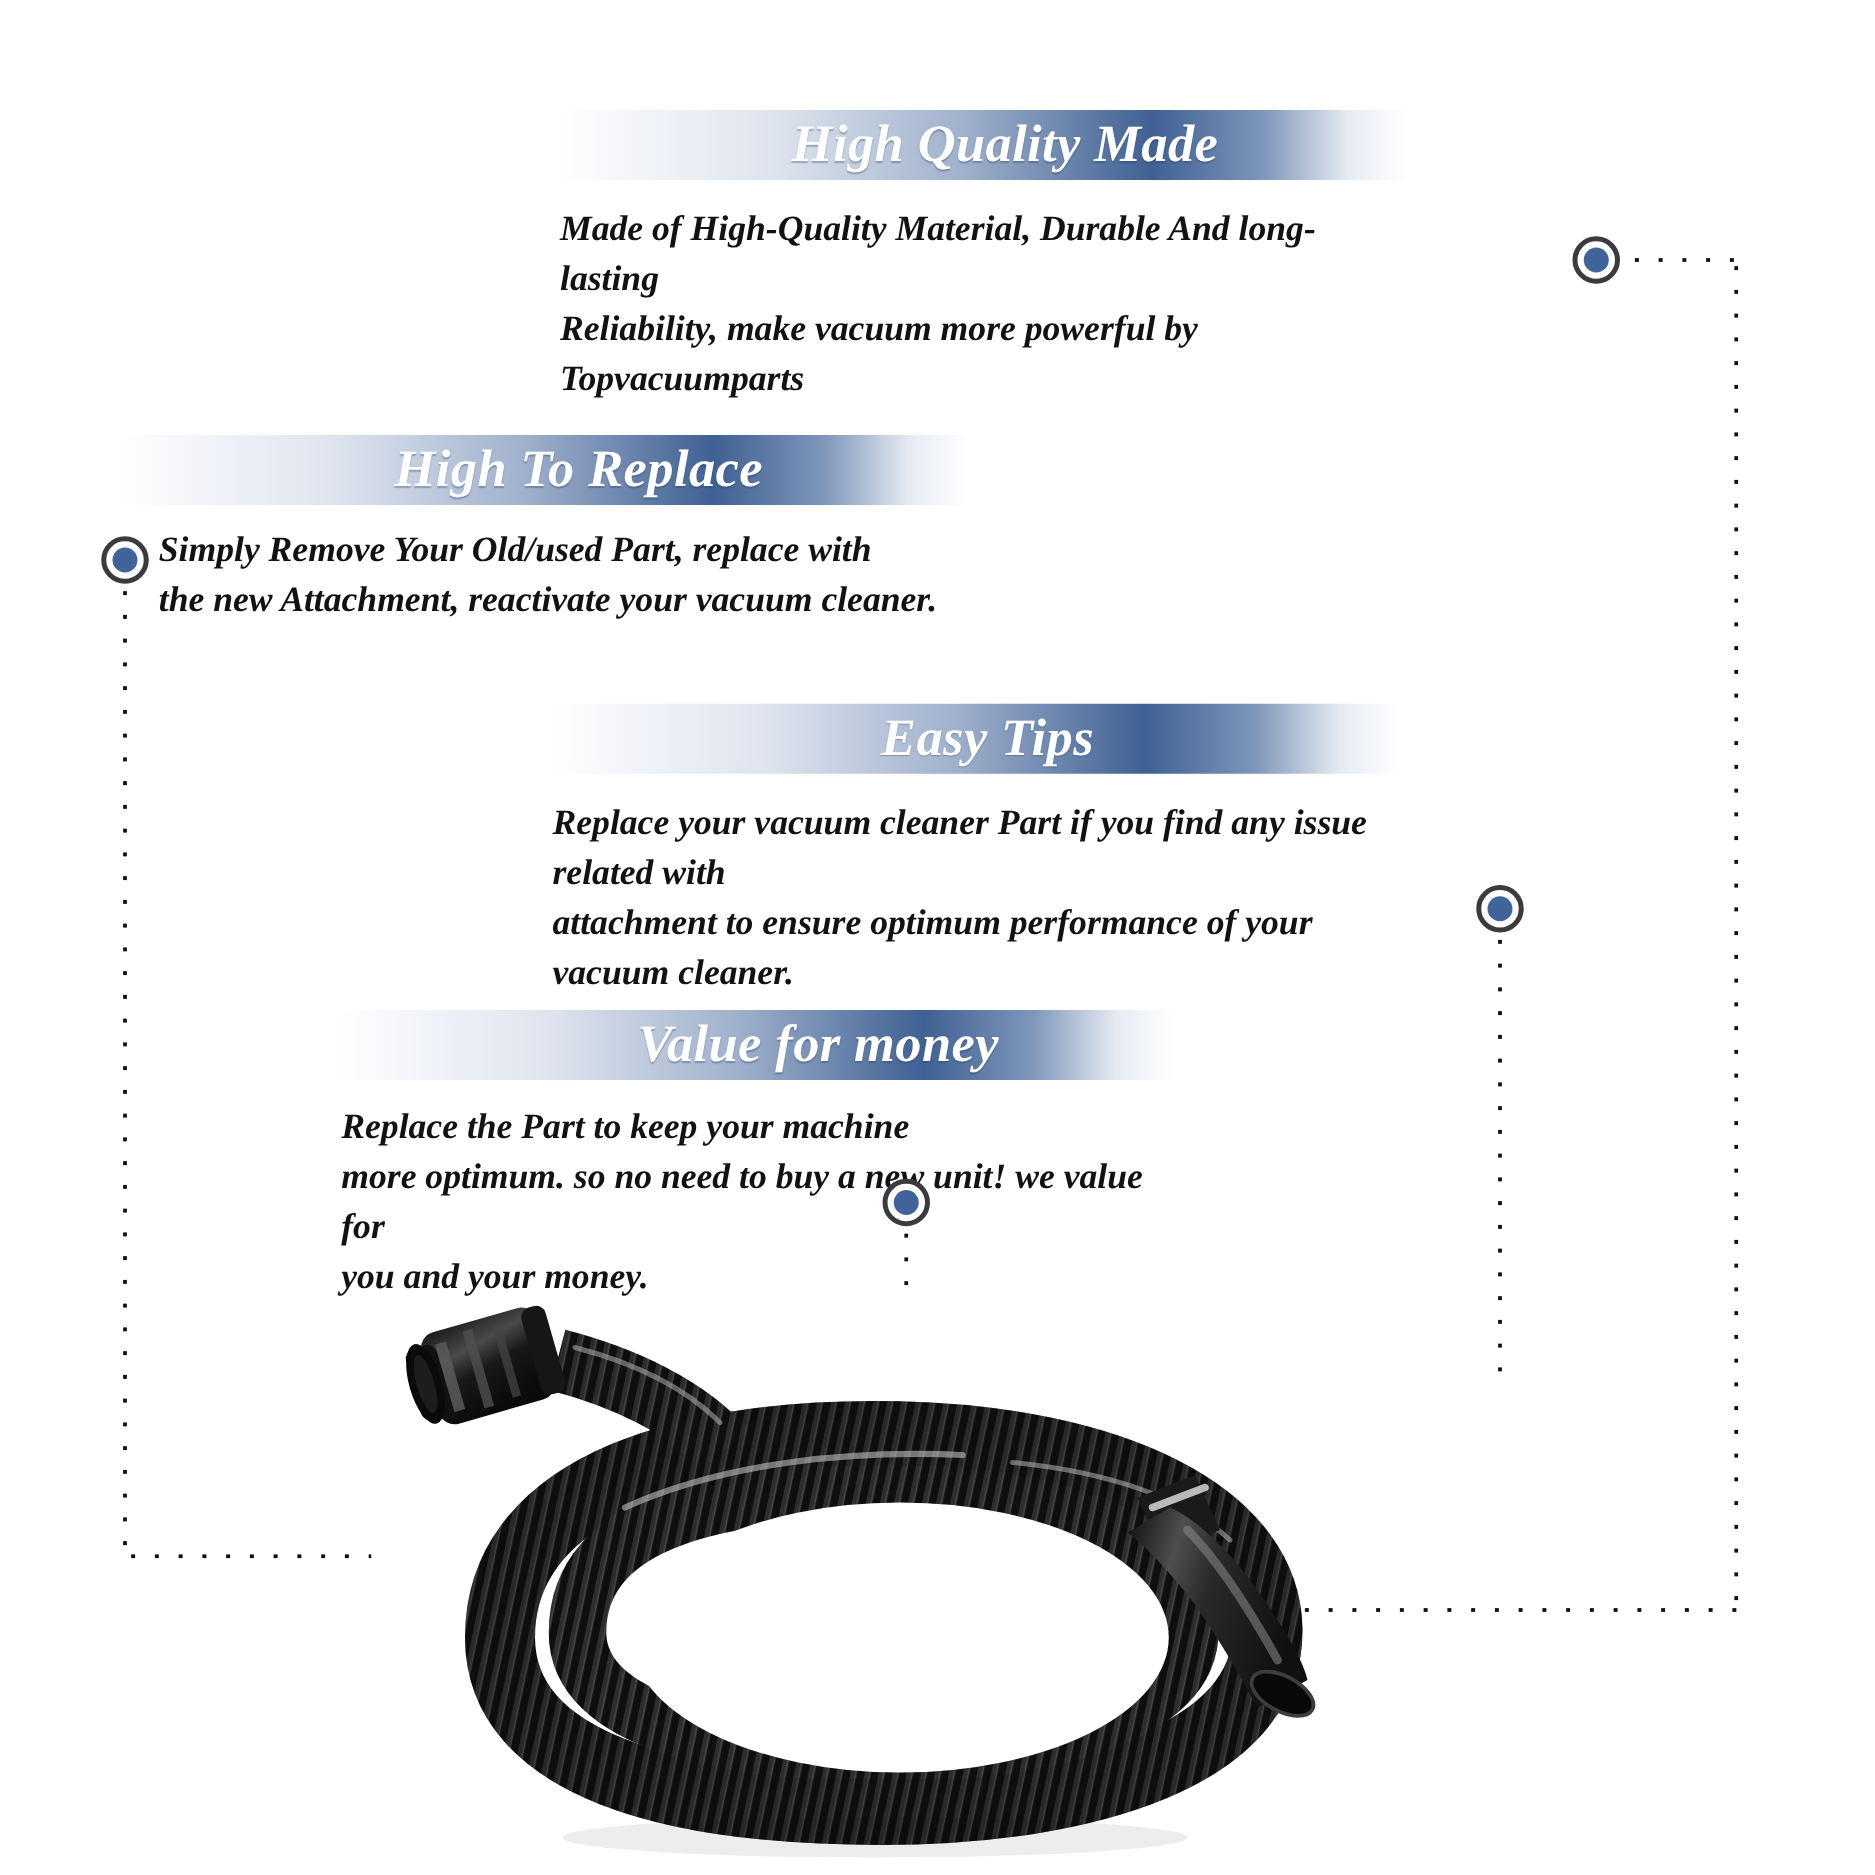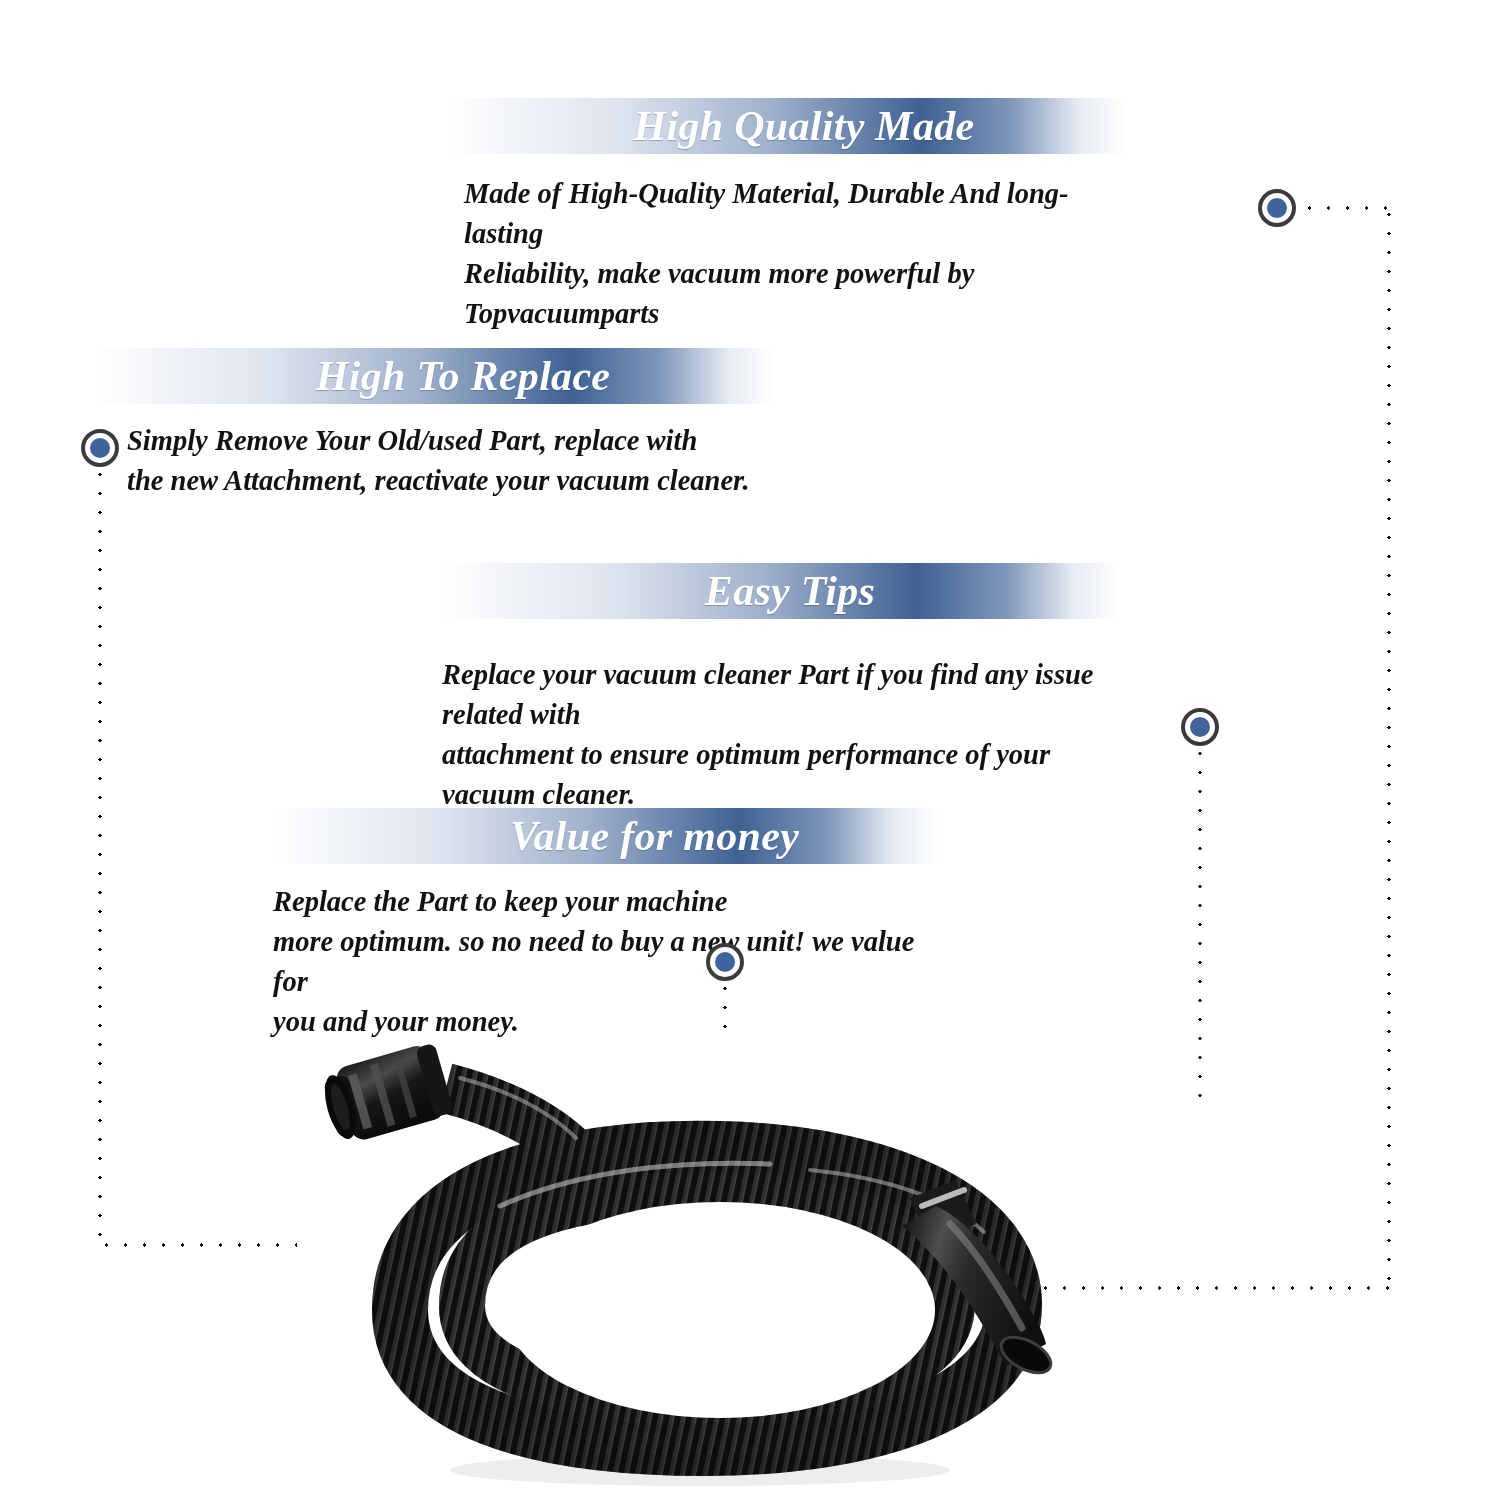--- a/index.html
+++ b/index.html
@@ -97,31 +97,31 @@
     font-family: "Liberation Serif", "DejaVu Serif", serif;
     font-style: italic;
     font-weight: bold;
     font-size: 28.5px;
     line-height: 40px;
     color: #121212;
     white-space: pre-line;
   }
 
   
-  #feat-quality  { left: 446px; top: 98px;  width: 680px; }
+  #feat-quality  { left: 446px; top: 88px;  width: 680px; }
   #feat-quality .banner-text { position: relative; left: 18px; }
-  #feat-quality .body-text   { margin-top: 20px; margin-left: 18px; }
+  #feat-quality .body-text   { margin-top: 20px; margin-left: 2px; }
 
   #feat-replace  { left: 95px;  top: 348px; width: 680px; }
   #feat-replace .banner-text { position: relative; left: 28px; }
   #feat-replace .body-text   { margin-top: 17px; margin-left: 32px; }
 
   #feat-tips     { left: 440px; top: 563px; width: 680px; }
   #feat-tips .banner-text { position: relative; left: 10px; }
-  #feat-tips .body-text   { margin-top: 36px; margin-left: 2px; }
+  #feat-tips .body-text   { margin-top: 20px; margin-left: 2px; }
 
   #feat-value    { left: 270px; top: 808px; width: 670px; }
   #feat-value .banner-text { position: relative; left: 28px; margin-left: 43px; }
   #feat-value .body-text   { margin-top: 18px; margin-left: 3px; }
 
   
   #product { position: absolute; left: 250px; top: 1010px; width: 830px; height: 480px; z-index: 3; }
   #product svg { display: block; width: 830px; height: 480px; }
 </style>
 </head>

